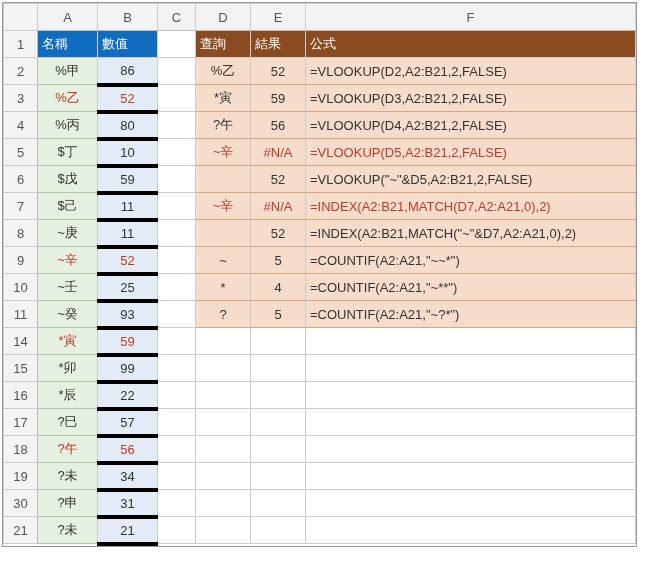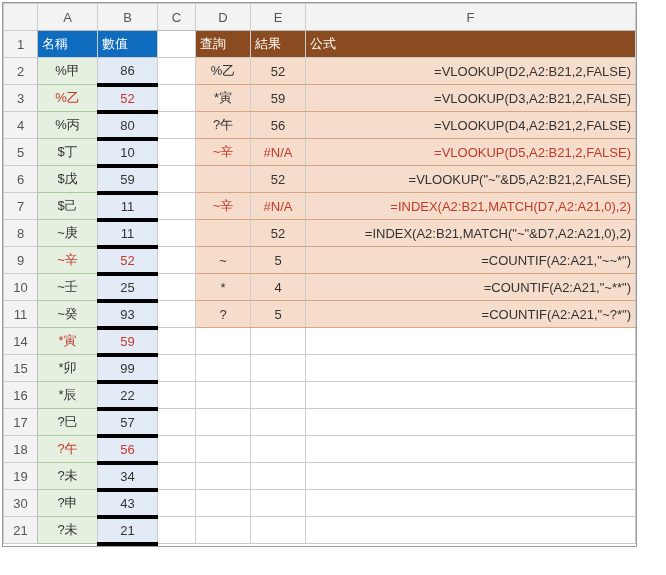--- a/index.html
+++ b/index.html
@@ -54,21 +54,21 @@
 
   .hdr-blue { background: #0f6cbf; color: #fff; text-align: left; font-weight: 500; }
   .hdr-brown { background: #8a4b20; color: #fff; font-weight: 500; }
 
   .colA-cell { background: #e6f0e0; text-align: center; color: #333; border-bottom: 1px solid #aac9a0; }
   .colB-cell { background: #e3ecf6; text-align: center; color: #333; border-bottom: 4px solid #000000; }
 
   .left-red { color: #c0392b; font-weight: 500; }
 
   .q-cell { text-align: center; color: #333; }
-  .f-cell { text-align: right; color: #333; margin-left: 44px; }
+  .f-cell { text-align: left; color: #333; margin-left: 44px; }
   .q-row-red td.q-cell, .q-row-red td.f-cell { color: #c23a2b; }
   .q-bg { background: #f6dccb; border-bottom: 1px solid #d8a582; }
 
   .empty { background: #fff; }
 </style>
 </head>
 <body>
 
 
 
@@ -246,21 +246,21 @@
           <td class="colA-cell">?未</td>
           <td class="colB-cell">34</td>
           <td class="empty"></td>
           <td class="empty"></td>
           <td class="empty"></td>
           <td class="empty"></td>
         </tr>
         <tr>
           <th class="row-hdr">30</th>
           <td class="colA-cell">?申</td>
-          <td class="colB-cell">43</td>
+          <td class="colB-cell">31</td>
           <td class="empty"></td>
           <td class="empty"></td>
           <td class="empty"></td>
           <td class="empty"></td>
         </tr>
         <tr>
           <th class="row-hdr">21</th>
           <td class="colA-cell">?未</td>
           <td class="colB-cell">21</td>
           <td class="empty"></td>

